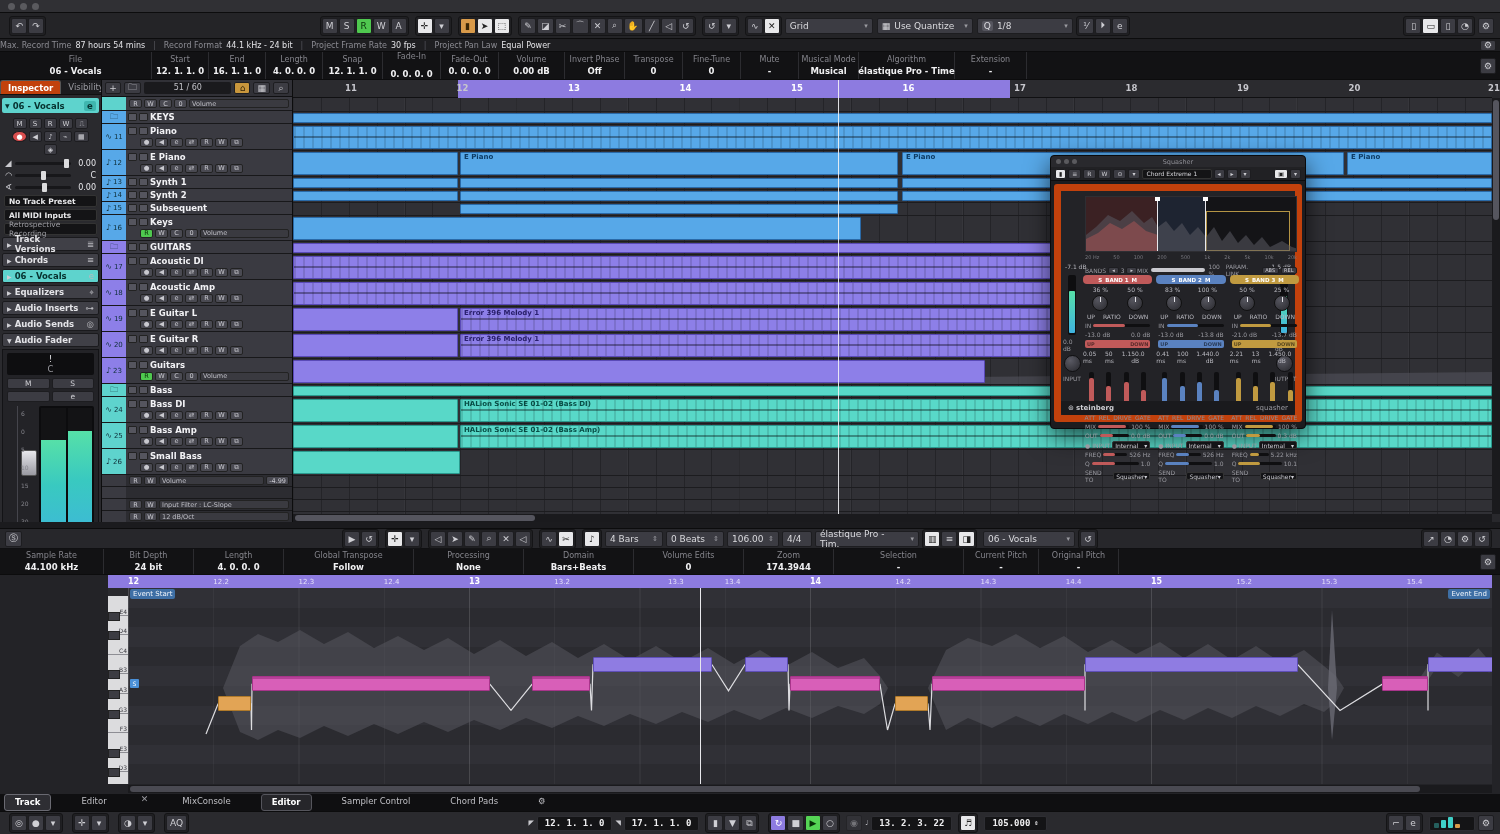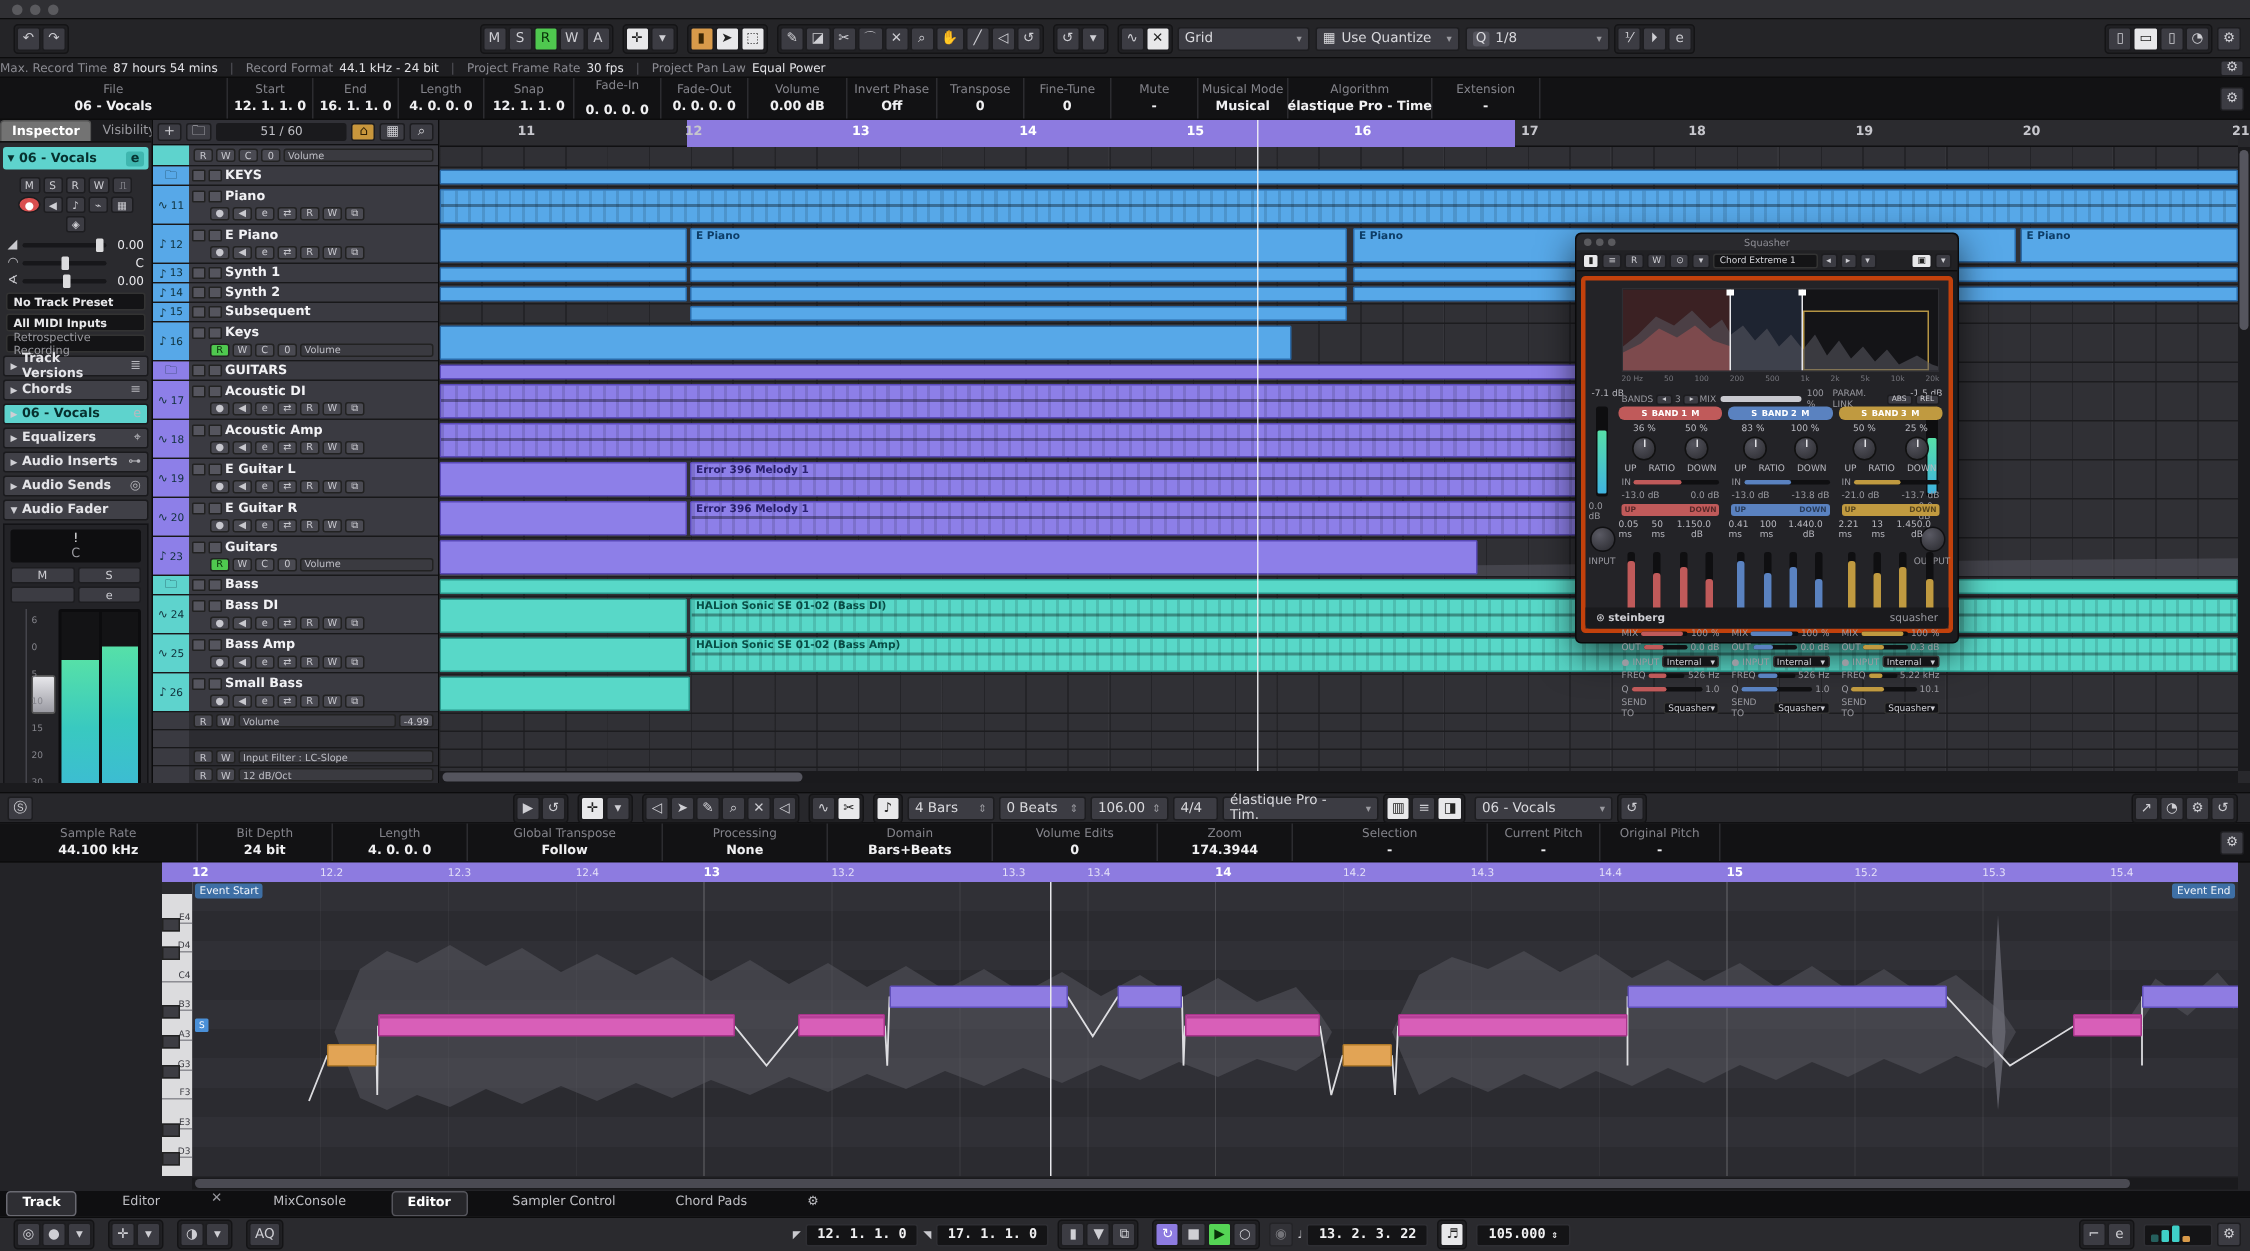--- a/index.html
+++ b/index.html
@@ -26,21 +26,21 @@
 .sl-sep{color:#55555c}
 .infoline{position:absolute;left:0;top:52px;width:100%;height:28px;background:#121214;border-bottom:1px solid #0c0c0d;display:flex}
 .fld{border-right:1px solid #2c2c30;display:flex;flex-direction:column;align-items:center;justify-content:center;height:100%;padding:0 2px}
 .fld .lbl{color:#84848b;font-size:8px}
 .fld .val{color:#f0f0f2;font-size:8.5px;font-weight:bold;margin-top:2px;white-space:nowrap}
 .gearbox{margin-left:auto;display:flex;align-items:center;padding-right:4px;color:#cfcfd4}
 
 .inspector{position:absolute;left:0;top:80px;width:102px;height:442px;background:#2a2a2e;border-right:1px solid #0c0c0d;overflow:hidden;font-size:8.5px}
 .insp-tabs{display:flex;border-bottom:1px solid #111;background:#1c1c1f;height:15px}
 .insp-tab{padding:2px 7px;color:#9a9aa0}
-.insp-tab.active{background:#737373;color:#fff;border:1px solid #555;border-bottom:none;border-radius:3px 3px 0 0;font-weight:bold}
+.insp-tab.active{background:#c2410c;color:#fff;border:1px solid #555;border-bottom:none;border-radius:3px 3px 0 0;font-weight:bold}
 .tealhead{background:#5ed3cd;color:#06302e;font-weight:bold;display:flex;align-items:center;height:15px;margin:3px 2px;border-radius:2px;padding:0 3px;gap:3px}
 .tealhead .e{margin-left:auto;background:#3fb6af;border-radius:2px;width:12px;text-align:center;color:#063533}
 .insp-grid{display:flex;flex-wrap:wrap;gap:2px;justify-content:center;padding:2px 6px}
 .insp-grid .btn{height:11px;min-width:13px;font-size:7px}
 .srow{display:flex;align-items:center;gap:3px;padding:1px 5px}
 .sl-track{flex:1;height:3px;background:#17171a;border-radius:2px;position:relative}
 .sl-handle{position:absolute;top:-3px;width:5px;height:9px;background:#dcdcde;border-radius:1px}
 .insp-val{width:22px;text-align:right;color:#e8e8ec;font-size:8px}
 .preset{background:#141416;border:1px solid #333;border-radius:2px;margin:2px 4px;height:12px;display:flex;align-items:center;padding:0 4px;color:#9a9aa0;font-size:7.5px}
 .preset.bold{color:#e8e8ea;font-weight:bold}
@@ -102,21 +102,21 @@
 .hscroll{position:absolute;left:0;bottom:0;height:8px;width:1199px;background:#1a1a1d}
 .hthumb{position:absolute;top:1px;bottom:1px;left:2px;width:240px;background:#55555e;border-radius:3px}
 
 .plugin{position:absolute;left:1050px;top:155px;width:256px;height:274px;background:#1c1c1f;border:1px solid #0a0a0b;border-radius:4px;box-shadow:0 8px 24px rgba(0,0,0,.65);font-size:6px;z-index:40}
 .pg-title{height:11px;background:#29292d;border-radius:4px 4px 0 0;display:flex;align-items:center;padding:0 5px;gap:3px;color:#8e8e95;font-size:6.5px;justify-content:center;position:relative}
 .pg-dots{position:absolute;left:5px;display:flex;gap:3px}
 .pg-dots i{width:5px;height:5px;border-radius:50%;background:#5a5a5e}
 .pg-tb{height:14px;background:#212124;display:flex;align-items:center;gap:2px;padding:0 4px;border-bottom:1px solid #0c0c0d}
 .pg-tb .btn{height:10px;min-width:10px;font-size:6px}
 .pg-preset{background:#141416;border:1px solid #333;border-radius:2px;height:10px;display:flex;align-items:center;padding:0 4px;color:#d5d5da;min-width:70px}
-.pg-body{position:relative;background:#232327;margin:3px;border-radius:3px;height:238px;border:3px solid #c2410c}
+.pg-body{position:relative;background:#232327;margin:3px;border-radius:3px;height:238px;border:7px solid #c2410c}
 .spec{position:absolute;left:24px;top:5px;width:212px;height:56px;background:#141417;border:1px solid #2e2e33;overflow:hidden}
 .spec .regionR{position:absolute;left:0;top:0;bottom:0;width:72px;background:rgba(200,80,80,.22)}
 .spec .regionB{position:absolute;left:72px;top:0;bottom:0;width:48px;background:rgba(90,130,200,.15)}
 .spec .regionY{position:absolute;left:120px;top:14px;right:6px;bottom:0;border:1px solid rgba(220,180,80,.8)}
 .spec .hndl{position:absolute;top:0;bottom:0;width:1px;background:#e8e8ec}
 .spec .hndl i{position:absolute;top:-1px;left:-2px;width:5px;height:5px;background:#fff}
 .freqscale{position:absolute;left:24px;top:63px;width:212px;display:flex;justify-content:space-between;color:#77777e;font-size:5px}
 .pg-mid{position:absolute;left:24px;top:72px;width:212px;display:flex;align-items:center;justify-content:space-between;color:#9a9aa1}
 .pg-mid .mixbar{width:60px;height:4px;background:#0f0f11;border-radius:2px;position:relative}
 .pg-mid .mixbar i{position:absolute;left:0;top:0;bottom:0;width:100%;background:#c9c9cf;border-radius:2px}
@@ -1433,21 +1433,21 @@
         </span>
       <span class="tb-spacer"></span>
       <span class="grp">
         <span class="btn">↗</span>
         <span class="btn">◔</span>
         <span class="btn">⚙</span>
         <span class="btn">↺</span>
       </span>
     </div>
     <div class="ed-info" id="ed-info">
-        <div class="fld" style="width: 132px;">
+        <div class="fld" style="width: 104px;">
           <div class="lbl">Sample Rate</div>
           <div class="val">44.100   kHz</div>
         </div>
         <div class="fld" style="width: 90px;">
           <div class="lbl">Bit Depth</div>
           <div class="val">24   bit</div>
         </div>
         <div class="fld" style="width: 90px;">
           <div class="lbl">Length</div>
           <div class="val">4. 0. 0.  0</div>

